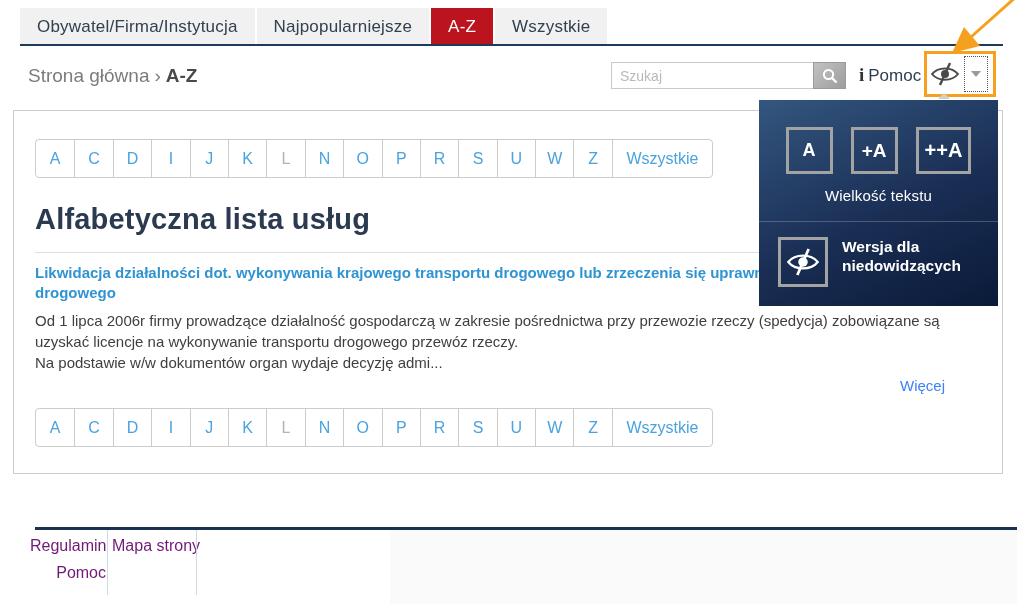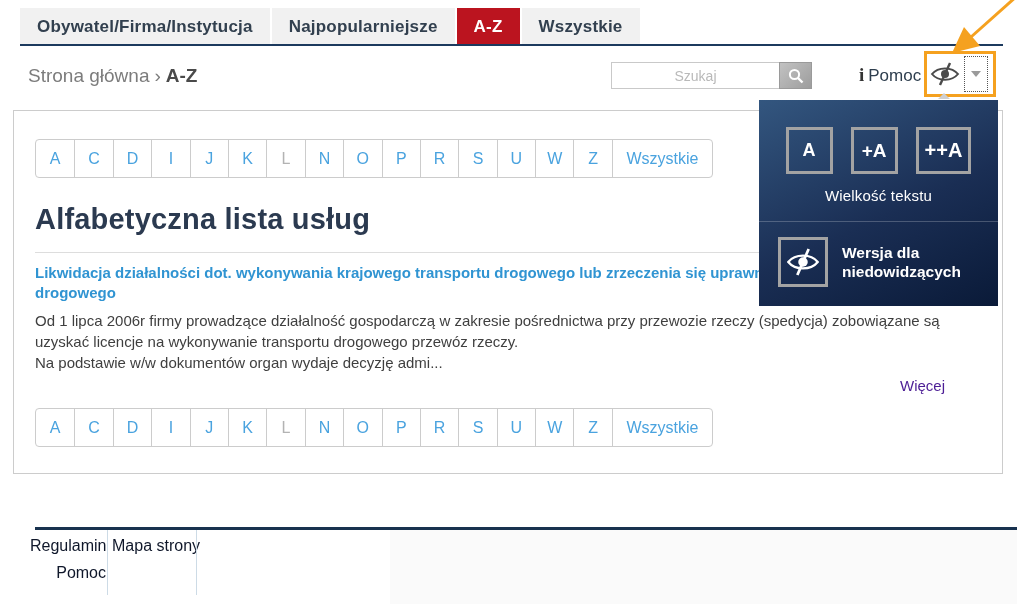--- a/index.html
+++ b/index.html
@@ -3,38 +3,37 @@
 <meta charset="utf-8">
 <style>
   * { margin:0; padding:0; box-sizing:border-box; }
   html,body { background:#fff; }
   body { font-family:"Liberation Sans", sans-serif; }
   .stage { position:relative; width:1017px; height:604px; background:#fff; overflow:hidden; }
 
   
   .tabbar { position:absolute; left:20px; top:8px; height:37px; display:flex; }
   .tab {
-    background:#f1f1f1; color:#32404f; font-size:17px; font-weight:bold;
+    background:#f1f1f1; color:#32404f; font-size:17px; font-weight:normal;
     display:flex; align-items:center; padding:0 17px; margin-right:2px;
     height:37px; cursor:pointer; letter-spacing:.2px;
   }
   .tab.active { background:#bb141f; color:#fff; }
   .tab-underline { position:absolute; left:20px; top:44px; width:983px; height:2px; background:#1c3a5e; }
 
   
   .breadcrumb { position:absolute; left:28px; top:65px; font-size:19px; color:#7c7c7c; }
   .breadcrumb .crumb-sep { margin:0 5px; color:#7c7c7c; }
   .breadcrumb .crumb-current { color:#4a4a4a; font-weight:bold; }
 
   .searchbox { position:absolute; left:611px; top:62px; display:flex; }
   .search-input {
-    width:168px; height:27px; border:1px solid #c9c9c9; border-right:none;
+    width:202px; height:27px; border:1px solid #c9c9c9; border-right:none;
     font-size:14px; color:#444; padding:0 8px; outline:none;
     font-family:"Liberation Sans", sans-serif;
-    text-align:center;
   }
   .search-input::placeholder { color:#b9b9b9; }
   .search-btn {
     width:33px; height:27px; border:1px solid #9a9a9a;
     background:linear-gradient(135deg,#c2c2c2 0%,#9d9d9d 100%);
     display:flex; align-items:center; justify-content:center; cursor:pointer;
   }
   .help { position:absolute; left:859px; top:64px; display:flex; align-items:baseline; cursor:pointer; }
   .help .help-i { font-family:"Liberation Serif", serif; font-weight:bold; font-size:19px; color:#333; margin-right:4px; }
   .help .help-label { font-size:17px; color:#2e3e4e; }
@@ -66,21 +65,21 @@
   .panel-sec1 { height:122px; border-bottom:1px solid rgba(255,255,255,.22); padding-top:27px; }
   .size-row { display:flex; justify-content:center; gap:18px; }
   .size-btn {
     min-width:47px; height:47px; border:3px solid #a3a3a3; background:transparent;
     color:#fff; font-weight:bold; cursor:pointer; padding:0 6px;
     font-family:"Liberation Sans", sans-serif; font-size:18px;
   }
   .size-btn:nth-child(2){ font-size:19px; }
   .size-btn:nth-child(3){ font-size:20px; }
   .size-label { text-align:center; font-size:15px; font-weight:normal; margin-top:13px; letter-spacing:.2px; }
-  .panel-sec2 { display:flex; align-items:center; padding:15px 16px 0 19px; }
+  .panel-sec2 { display:flex; padding:15px 16px 0 19px; }
   .lowvision-icon-btn {
     width:50px; height:50px; border:3px solid #a3a3a3; background:transparent;
     display:flex; align-items:center; justify-content:center; cursor:pointer;
   }
   .lowvision-label { margin-left:14px; font-size:15.5px; font-weight:bold; line-height:19px; cursor:pointer; }
 
   
   .content-box { position:absolute; left:13px; top:110px; width:990px; height:364px; border:1px solid #ccc; background:#fff; }
 
   .alpha-row {
@@ -98,27 +97,27 @@
   .alpha-cell.all { flex:1 1 auto; }
 
   .page-title { position:absolute; left:35px; top:203px; font-size:29px; font-weight:bold; color:#2b3a50; letter-spacing:.2px; }
   .title-divider { position:absolute; left:35px; top:252px; width:946px; height:1px; background:#ddd; }
 
   .svc-link { position:absolute; left:35px; width:726px; overflow:hidden; white-space:nowrap;
     font-size:15px; font-weight:bold; color:#3094d2; cursor:pointer; }
   .svc-link.l1 { top:264px; }
   .svc-link.l2 { top:284px; }
   .svc-desc { position:absolute; left:35px; top:310px; font-size:15px; color:#3f3f3f; line-height:21px; }
-  .more-link { position:absolute; left:900px; top:377px; font-size:15px; color:#4c1d95; cursor:pointer; }
+  .more-link { position:absolute; left:900px; top:377px; font-size:15px; color:#3b82f6; cursor:pointer; }
 
   
   .footer-bg { position:absolute; left:390px; top:530px; width:627px; height:74px; background:#fafafa; }
   .footer-line { position:absolute; left:35px; top:527px; width:982px; height:3px; background:#18324f; }
   .footer-col1 { position:absolute; left:30px; top:532px; width:76px; text-align:right; }
-  .footer-col1 a, .footer-col2 a { display:block; font-size:16px; color:#0f172a; text-decoration:none; line-height:27px; cursor:pointer; }
+  .footer-col1 a, .footer-col2 a { display:block; font-size:16px; color:#701a75; text-decoration:none; line-height:27px; cursor:pointer; }
   .footer-div { position:absolute; top:530px; width:1px; height:65px; background:#cddbe6; }
   .footer-div-1 { left:107px; }
   .footer-div-2 { left:196px; }
   .footer-col2 { position:absolute; left:112px; top:532px; }
 </style>
 </head>
 <body>
 
 <div class="stage">
 

